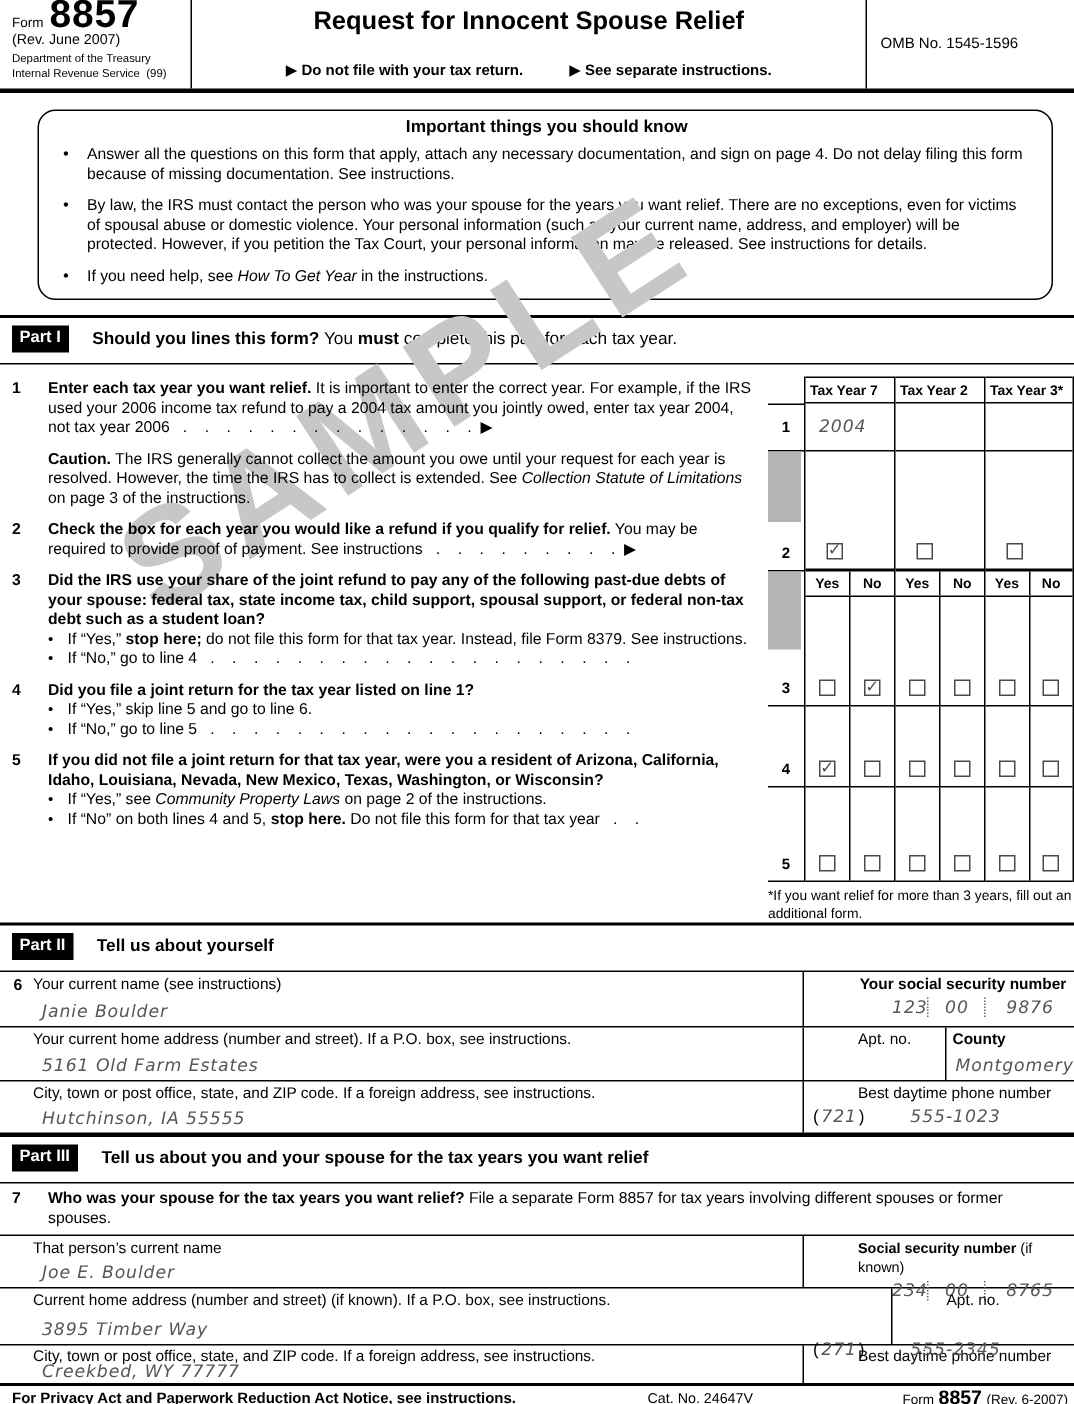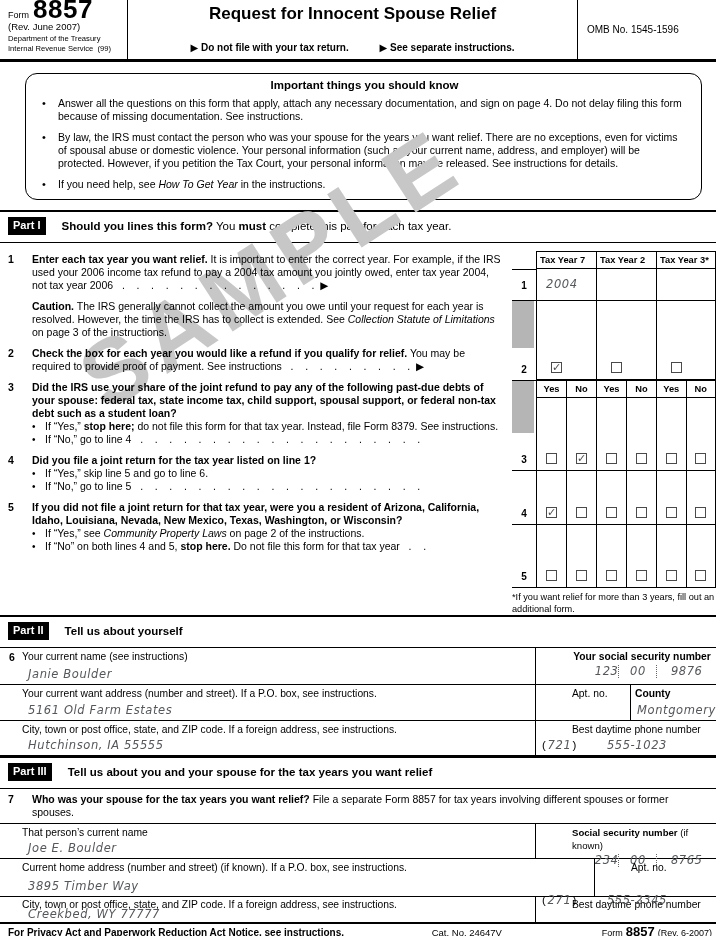--- a/index.html
+++ b/index.html
@@ -393,21 +393,21 @@
         <div class="rlbl c">Your social security number</div>
         <div class="ssnrow hand">
           <span class="ssn-a">123</span>
           <span class="ssn-b">00</span>
           <span class="ssn-c">9876</span>
         </div>
       </div>
     </div>
     <div class="irow r36">
       <div class="ileft">
-        <div class="ilbl">Your current want address (number and street). If a P.O. box, see instructions.</div>
+        <div class="ilbl">Your current home address (number and street). If a P.O. box, see instructions.</div>
         <div class="ival hand">5161 Old Farm Estates</div>
       </div>
       <div class="iright split2">
         <div class="apt">
           <div class="rlbl">Apt. no.</div>
           <div class="ival hand" style="left:6px;"></div>
         </div>
         <div class="county">
           <div class="rlbl" style="font-weight:bold;">County</div>
           <div class="ival2 hand">Montgomery</div>

